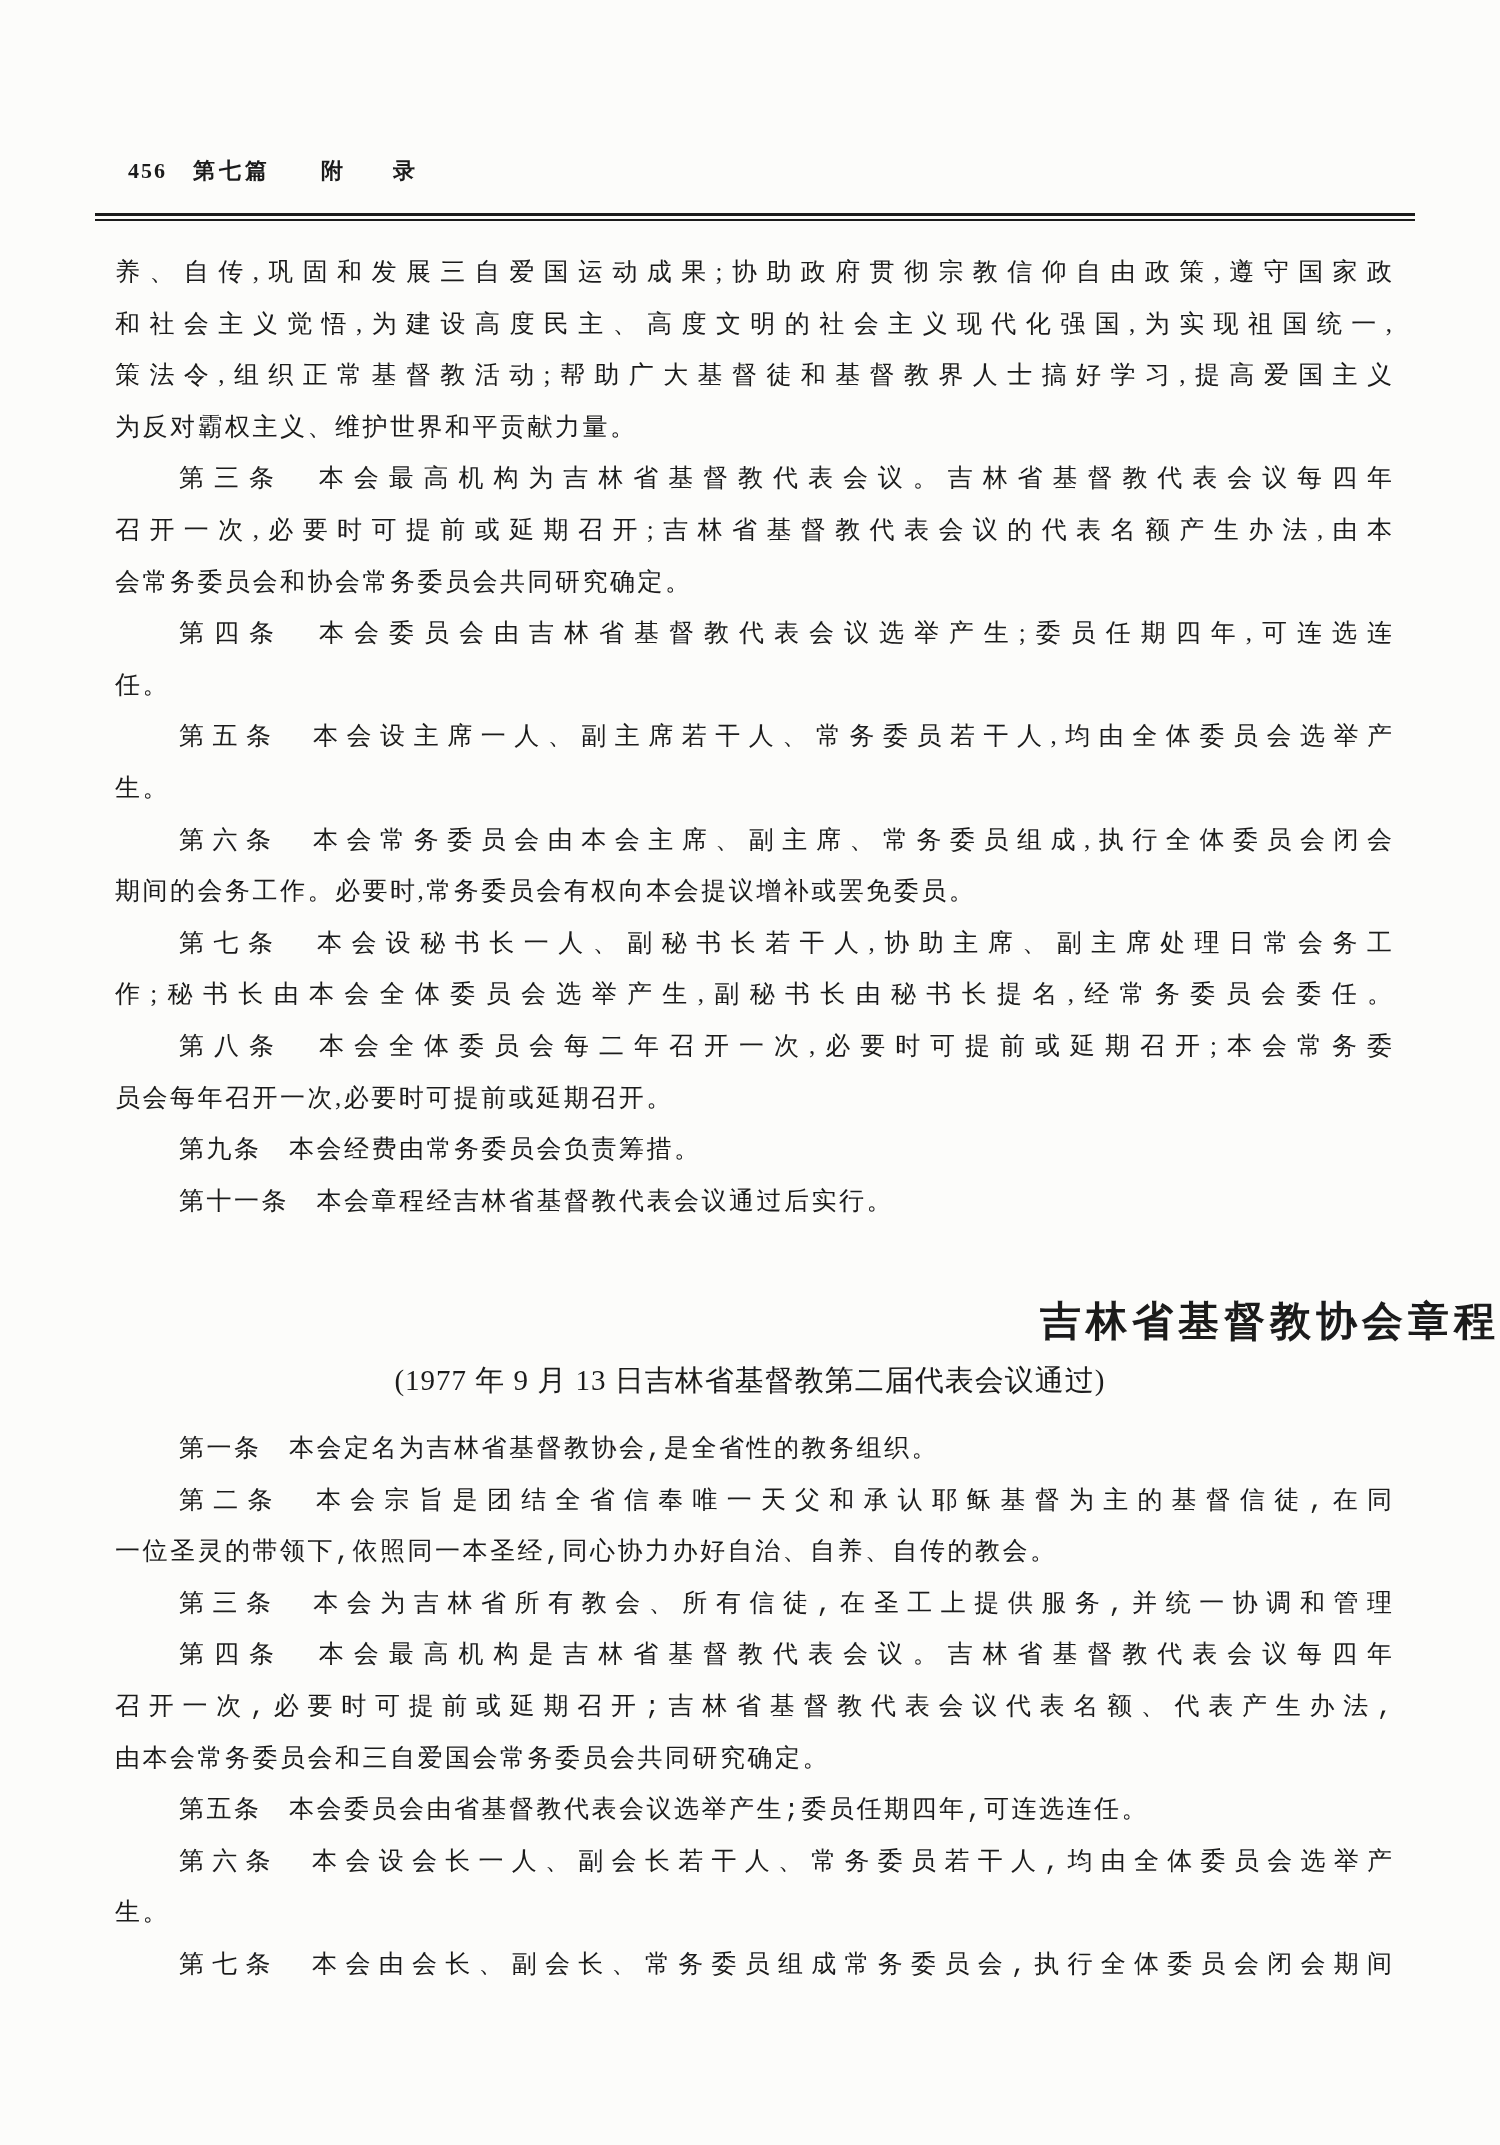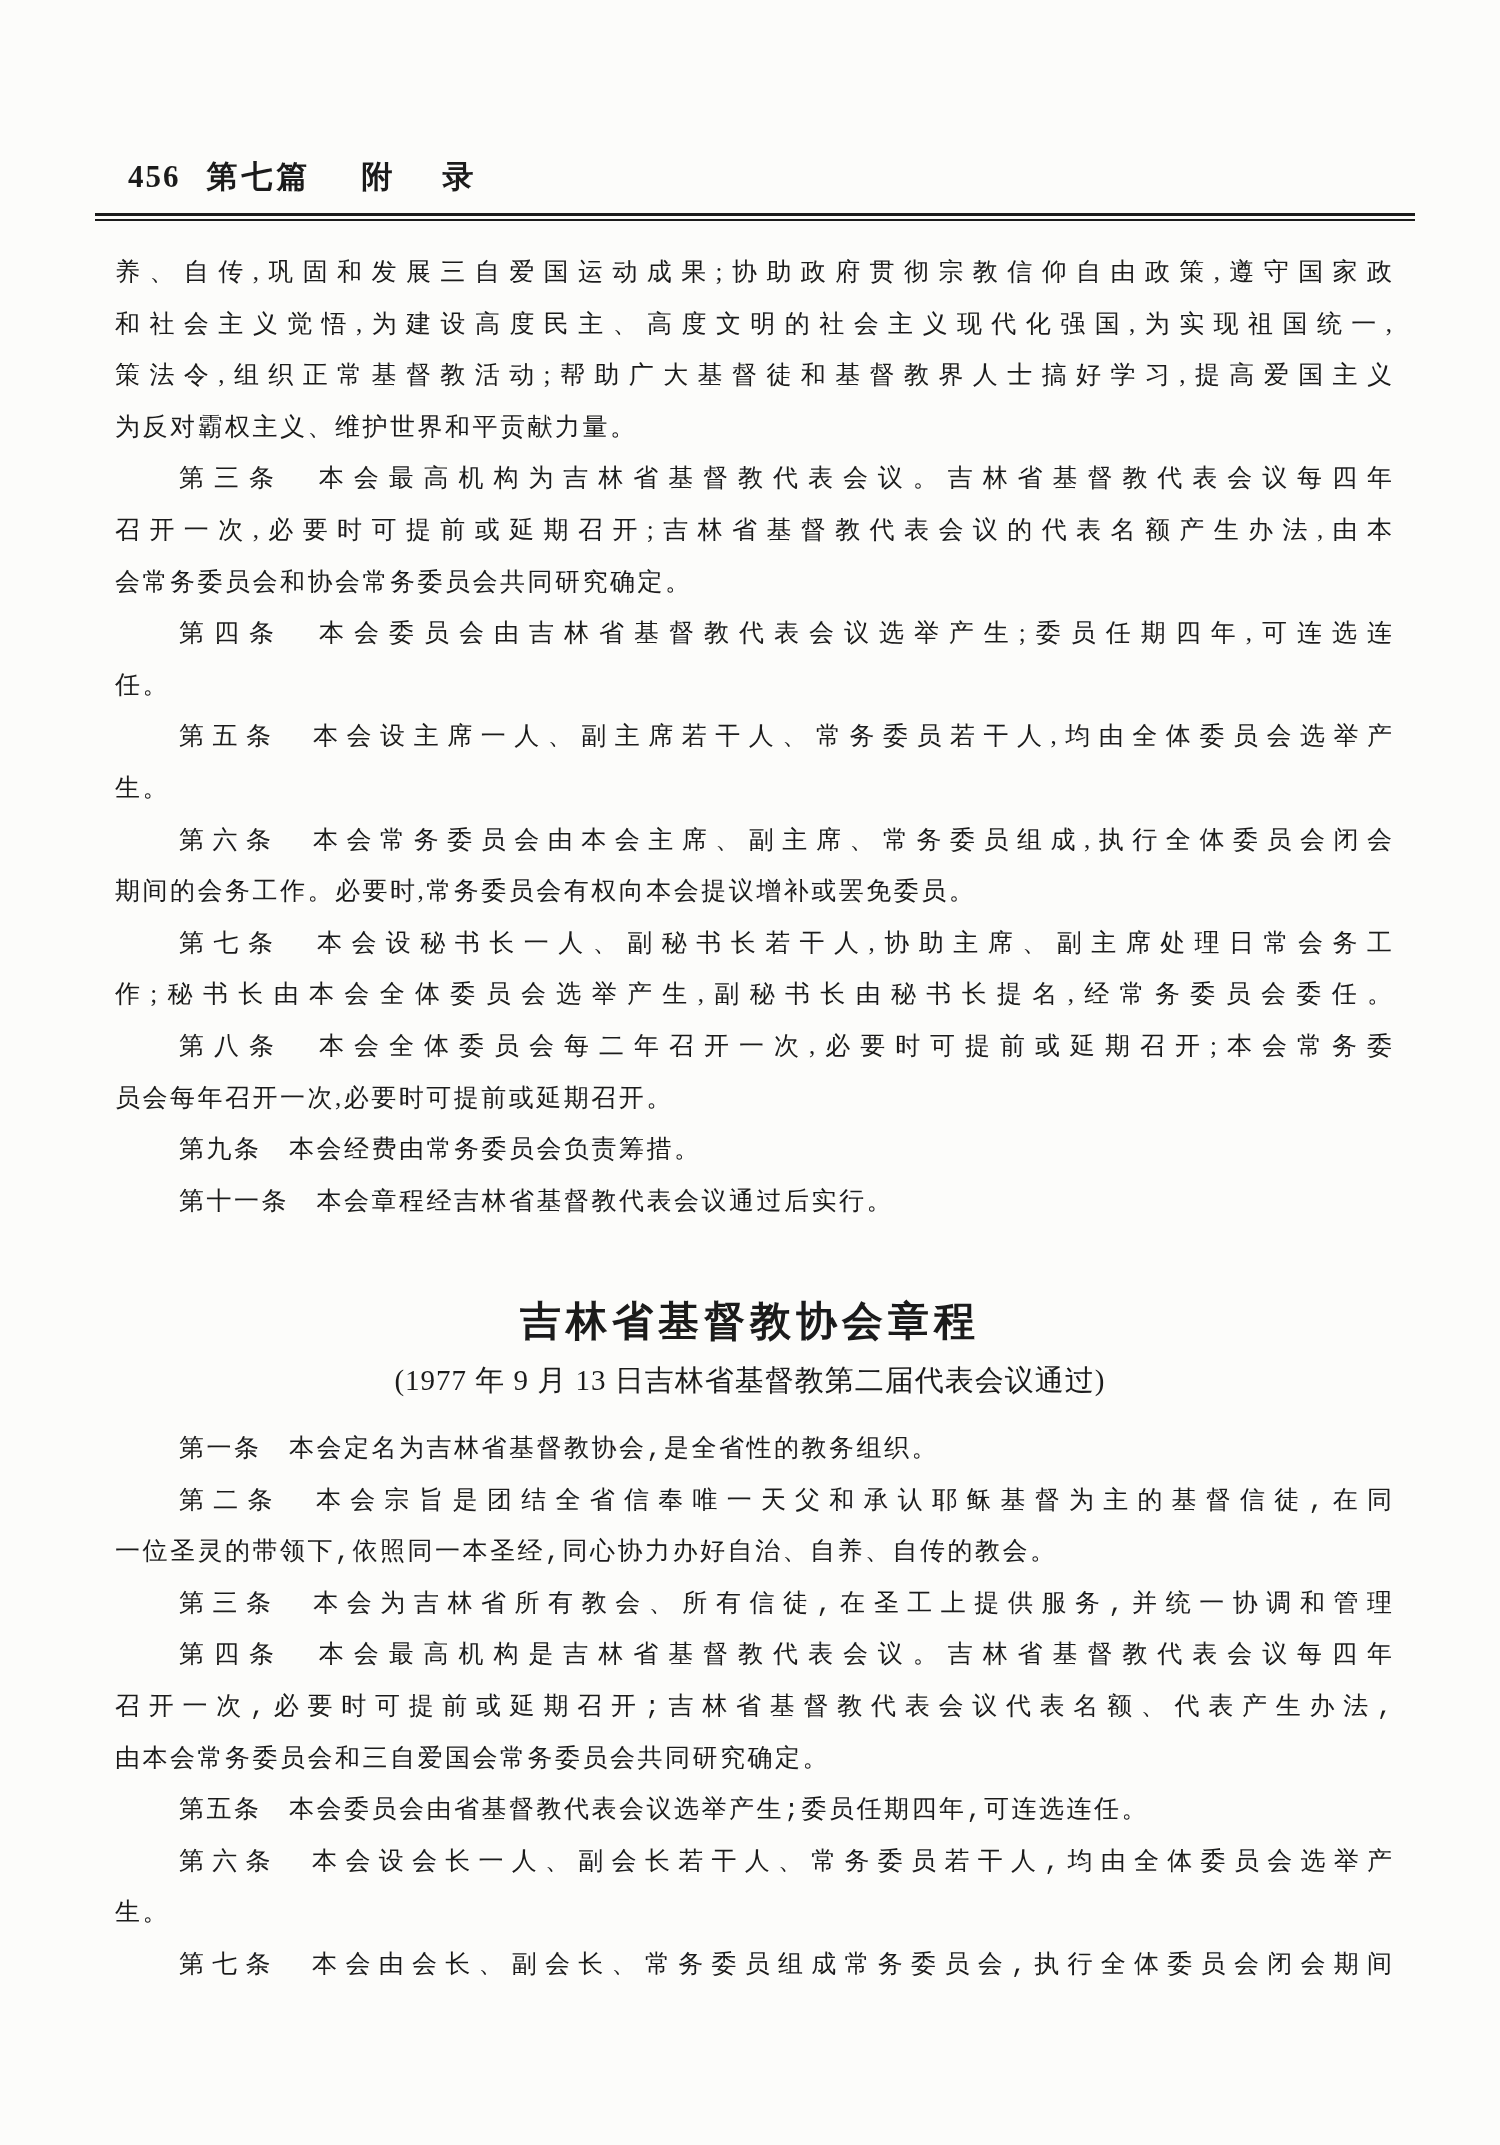--- a/index.html
+++ b/index.html
@@ -20,21 +20,21 @@
     overflow:hidden;
     margin:0 auto;
   }
   
   .header{
     position:absolute;
     left:128px;
     top:156px;
     display:flex;
     align-items:baseline;
-    font-size:31px;
+    font-size:22px;
     font-weight:700;
     color:var(--ink);
   }
   .header .pgnum{letter-spacing:2px;}
   .header .section{margin-left:26px;letter-spacing:4px;}
   .header .bt1{margin-left:50px;}
   .header .bt2{margin-left:50px;}
   
   .rule{
     position:absolute;
@@ -71,21 +71,21 @@
     padding-left:64px;
   }
   
   .title{
     position:absolute;
     left:0;
     top:1288px;
     width:1500px;
     height:66px;
     line-height:66px;
-    text-align:center;
+    text-align:right;
     font-size:41px;
     font-weight:700;
     letter-spacing:5px;
     color:var(--ink);
   }
   .subtitle{
     position:absolute;
     left:0;
     top:1356px;
     width:1500px;

